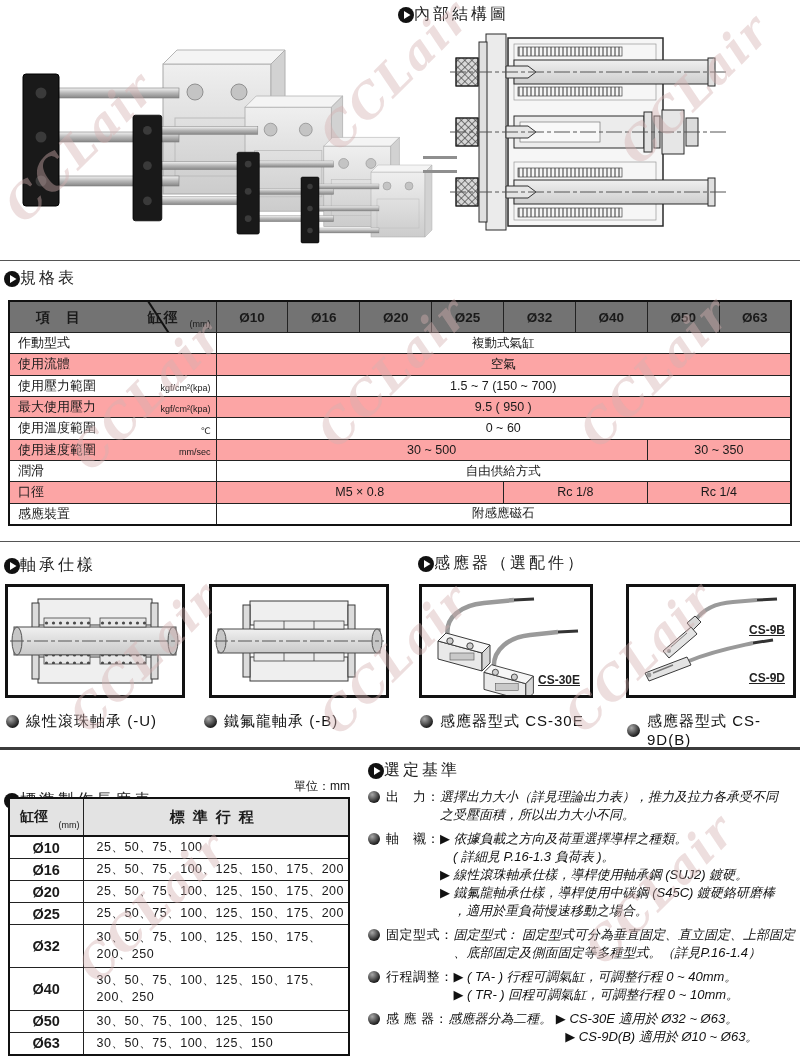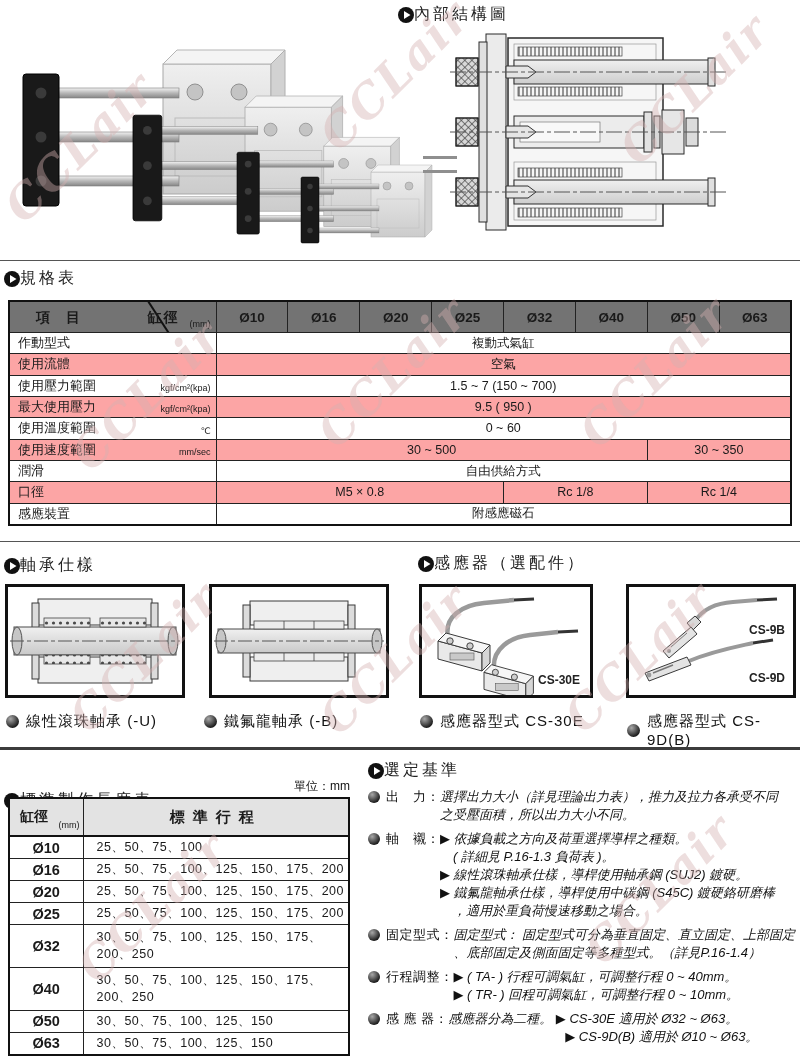--- a/index.html
+++ b/index.html
@@ -15,21 +15,21 @@
   .hr{position:absolute;left:0;width:800px;background:#555;}
 
   
   .wm{position:absolute;font-family:"DejaVu Serif",serif;font-style:italic;font-weight:bold;
       font-size:46px;letter-spacing:2px;color:rgba(213,176,176,0.42);
       transform:rotate(-45deg);pointer-events:none;z-index:40;white-space:nowrap;}
 
   
   .imgbox{position:absolute;}
   .frame{border:3px solid #111;background:#fff;box-sizing:border-box;}
-  .box-label{position:absolute;font-size:12px;font-weight:bold;color:#222;z-index:2;}
+  .box-label{position:absolute;font-size:12px;font-weight:bold;color:#222;z-index:2;text-decoration:underline;}
 
   
   .spec-table{position:absolute;left:8px;top:300px;width:784px;height:226px;
               border-collapse:collapse;table-layout:fixed;border:2px solid #111;}
   .spec-table th,.spec-table td{border:1px solid #222;padding:0;}
   .spec-table thead th{height:30px;background:#737373;font-size:13.5px;font-weight:bold;}
   .spec-table td{font-size:12.5px;text-align:center;}
   .spec-table td.lab{text-align:left;padding-left:8px;font-size:13px;position:relative;}
   .spec-table td.lab .u{position:absolute;right:5px;bottom:3px;font-size:9px;letter-spacing:0;}
   .spec-table tr.alt td{background:#fca5a5;}

